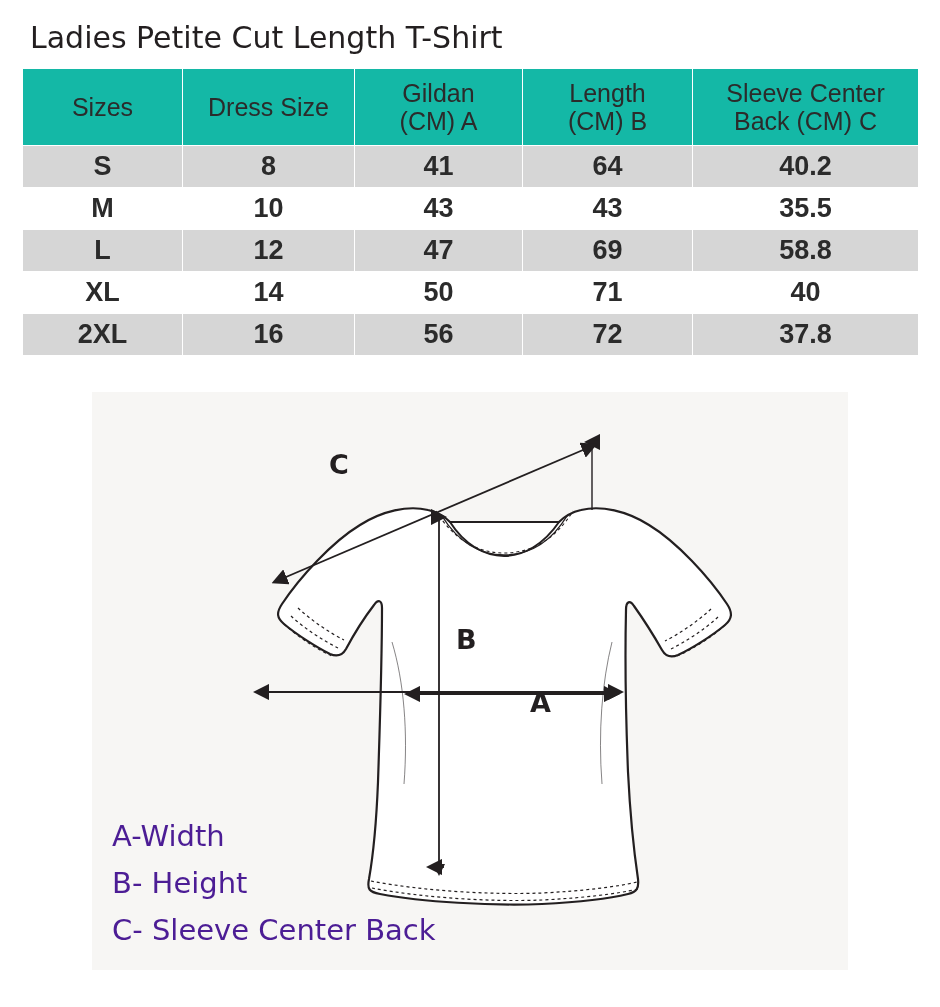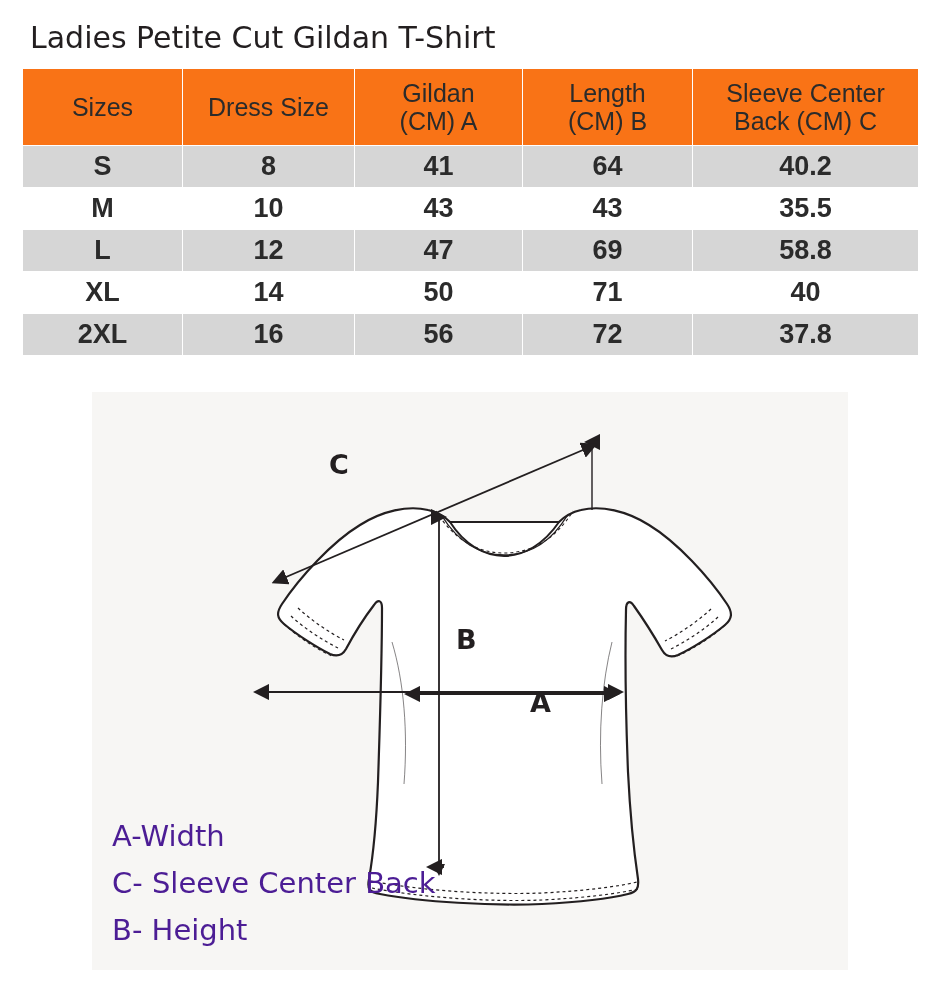--- a/index.html
+++ b/index.html
@@ -31,21 +31,21 @@
   .size-table {
     position: absolute;
     left: 22px;
     top: 68px;
     width: 896px;
     border-collapse: collapse;
     table-layout: fixed;
     font-family: "Liberation Sans", sans-serif;
   }
   .size-table th {
-    background: #f97316;
+    background: #14b8a6;
     color: #2b2b2b;
     font-weight: 400;
     font-size: 25px;
     line-height: 1.12;
     padding: 10px 4px;
     text-align: center;
     vertical-align: middle;
     border: 1px solid #ffffff;
   }
   .size-table td {
@@ -92,21 +92,21 @@
     font-family: "DejaVu Sans", sans-serif;
     font-size: 29px;
     line-height: 1.62;
     color: #4c1d95;
   }
   .legend div { white-space: nowrap; }
 </style>
 </head>
 <body>
 
-<div class="page-title">Ladies Petite Cut Gildan T-Shirt</div>
+<div class="page-title">Ladies Petite Cut Length T-Shirt</div>
 
 <table class="size-table">
   <colgroup>
     <col class="col-sizes">
     <col class="col-dress">
     <col class="col-width">
     <col class="col-length">
     <col class="col-sleeve">
   </colgroup>
   <thead>
@@ -252,16 +252,16 @@
     <path d="M347,470 L347,480" stroke="#231f20" stroke-width="1.8" fill="none" marker-end="url(#arrEnd)" transform="rotate(90 347 475)"></path>
     <polygon points="341,472 353,472 347,484" fill="#231f20"></polygon>
     <text x="364" y="257" font-family="DejaVu Sans, sans-serif" font-size="27" font-weight="bold" fill="#231f20">B</text>
 
     <line x1="320" y1="302" x2="520" y2="302" stroke="#231f20" stroke-width="1.8" marker-start="url(#arrStart)" marker-end="url(#arrEnd)"></line>
     <text x="438" y="320" font-family="DejaVu Sans, sans-serif" font-size="27" font-weight="bold" fill="#231f20">A</text>
   </svg>
 
   <div class="legend">
     <div>A-Width</div>
+    <div>B- Height</div>
     <div>C- Sleeve Center Back</div>
-    <div>B- Height</div>
   </div>
 </div>
 
 </body></html>

